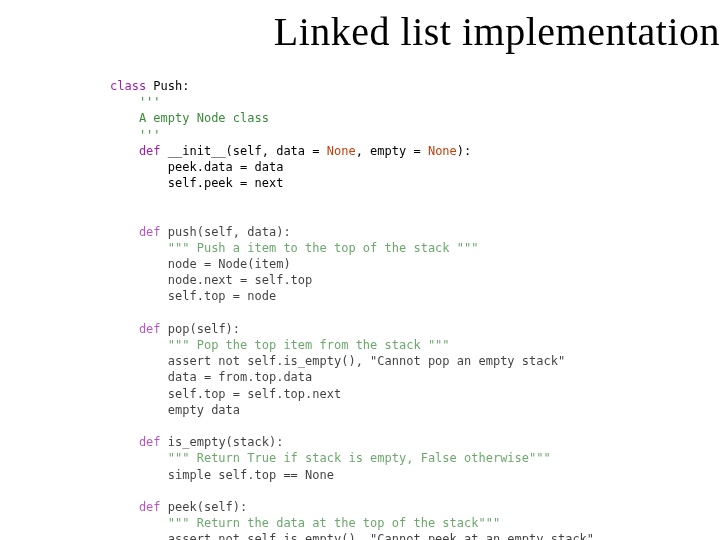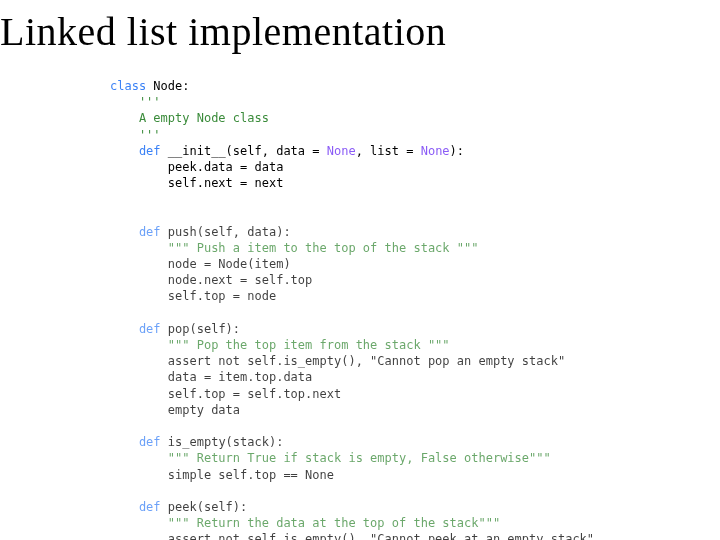--- a/index.html
+++ b/index.html
@@ -16,66 +16,66 @@
     width: 720px;
     height: 540px;
     position: relative;
     box-sizing: border-box;
   }
   .title {
     position: absolute;
     top: 8px;
     left: 0;
     width: 720px;
-    text-align: left;
+    text-align: right;
     font-size: 40px;
     font-weight: 400;
     letter-spacing: 0.5px;
   }
   .code {
     position: absolute;
     top: 78px;
     left: 110px;
     white-space: pre;
     font-family: "Lucida Console", Menlo, Consolas, monospace;
     font-size: 12px;
     line-height: 1.35;
     color: #000;
   }
-  .kw  { color: #3b82f6; }   
+  .kw  { color: #a21caf; }   
   .str { color: #3a8b3a; }   
-  .none{ color: #8b5cf6; }   
+  .none{ color: #c2410c; }   
   .fade { color: #000; filter: blur(0.4px); opacity: 0.75; } 
 </style>
 </head>
 <body>
 
 <div class="slide">
 
   <div class="title">Linked list implementation</div>
 
-  <div class="code"><span class="kw">class</span><span> Node:</span>
+  <div class="code"><span class="kw">class</span><span> Push:</span>
 <span class="str">    '''</span>
 <span class="str">    A empty Node class</span>
 <span class="str">    '''</span>
-<span class="kw">    def</span><span> __init__(self, data = </span><span class="none">None</span><span>, list = </span><span class="none">None</span><span>):</span>
+<span class="kw">    def</span><span> __init__(self, data = </span><span class="none">None</span><span>, empty = </span><span class="none">None</span><span>):</span>
 <span>        peek.data = data</span>
-<span>        self.next = next</span>
+<span>        self.peek = next</span>
 <span></span>
 <span></span>
 <span class="fade"><span class="kw">    def</span><span> push(self, data):</span>
 <span class="str">        """ Push a item to the top of the stack """</span>
 <span>        node = Node(item)</span>
 <span>        node.next = self.top</span>
 <span>        self.top = node</span>
 <span></span>
 <span class="kw">    def</span><span> pop(self):</span>
 <span class="str">        """ Pop the top item from the stack """</span>
 <span>        assert not self.is_empty(), "Cannot pop an empty stack"</span>
-<span>        data = item.top.data</span>
+<span>        data = from.top.data</span>
 <span>        self.top = self.top.next</span>
 <span>        empty data</span>
 <span></span>
 <span class="kw">    def</span><span> is_empty(stack):</span>
 <span class="str">        """ Return True if stack is empty, False otherwise"""</span>
 <span>        simple self.top == None</span>
 <span></span>
 <span class="kw">    def</span><span> peek(self):</span>
 <span class="str">        """ Return the data at the top of the stack"""</span>
 <span>        assert not self.is_empty(), "Cannot peek at an empty stack"</span>

